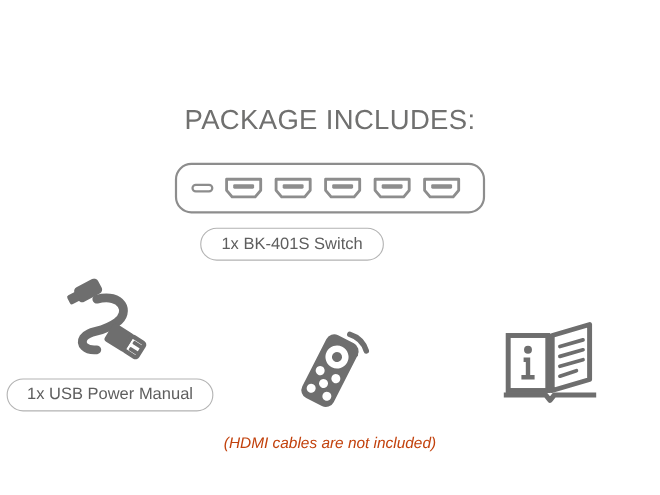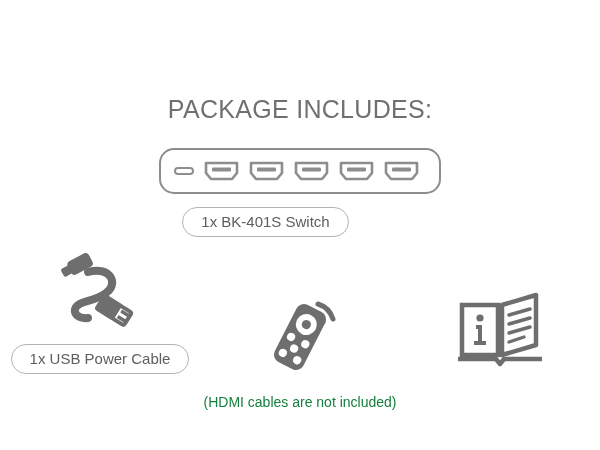--- a/index.html
+++ b/index.html
@@ -119,21 +119,22 @@
   }
 
   
   .footnote {
     position: absolute;
     top: 394px;
     left: 0;
     width: 600px;
     text-align: center;
     font-size: 14px;
-    color: #15803d;
+    font-style: italic;
+    color: #c2410c;
     white-space: nowrap;
   }
 </style>
 </head>
 <body>
 
 <div id="page">
 
   <div class="title">PACKAGE INCLUDES:</div>
 
@@ -200,21 +201,21 @@
 
             <g transform="translate(46,40) rotate(32)">
               <rect x="0" y="0" width="22" height="19" rx="3"></rect>
               <rect x="20" y="2" width="14" height="15" rx="2" fill="none" stroke="#6e6e6e" stroke-width="4"></rect>
               <rect x="24" y="4.5" width="11" height="3.5" rx="1"></rect>
               <rect x="24" y="11" width="11" height="3.5" rx="1"></rect>
             </g>
           </g>
         </svg>
       </div>
-      <span class="pill item-label">1x USB Power Cable</span>
+      <span class="pill item-label">1x USB Power Manual</span>
     </div>
 
     <div class="item">
       <div class="item-icon">
         <svg width="84" height="84" viewBox="0 0 84 84">
           <g fill="#6e6e6e">
 
             <g fill="none" stroke="#6e6e6e" stroke-width="5" stroke-linecap="round">
               <path d="M56 24 A13 13 0 0 1 65 33"></path>
               <path d="M60 15 A23 23 0 0 1 75 30"></path>

